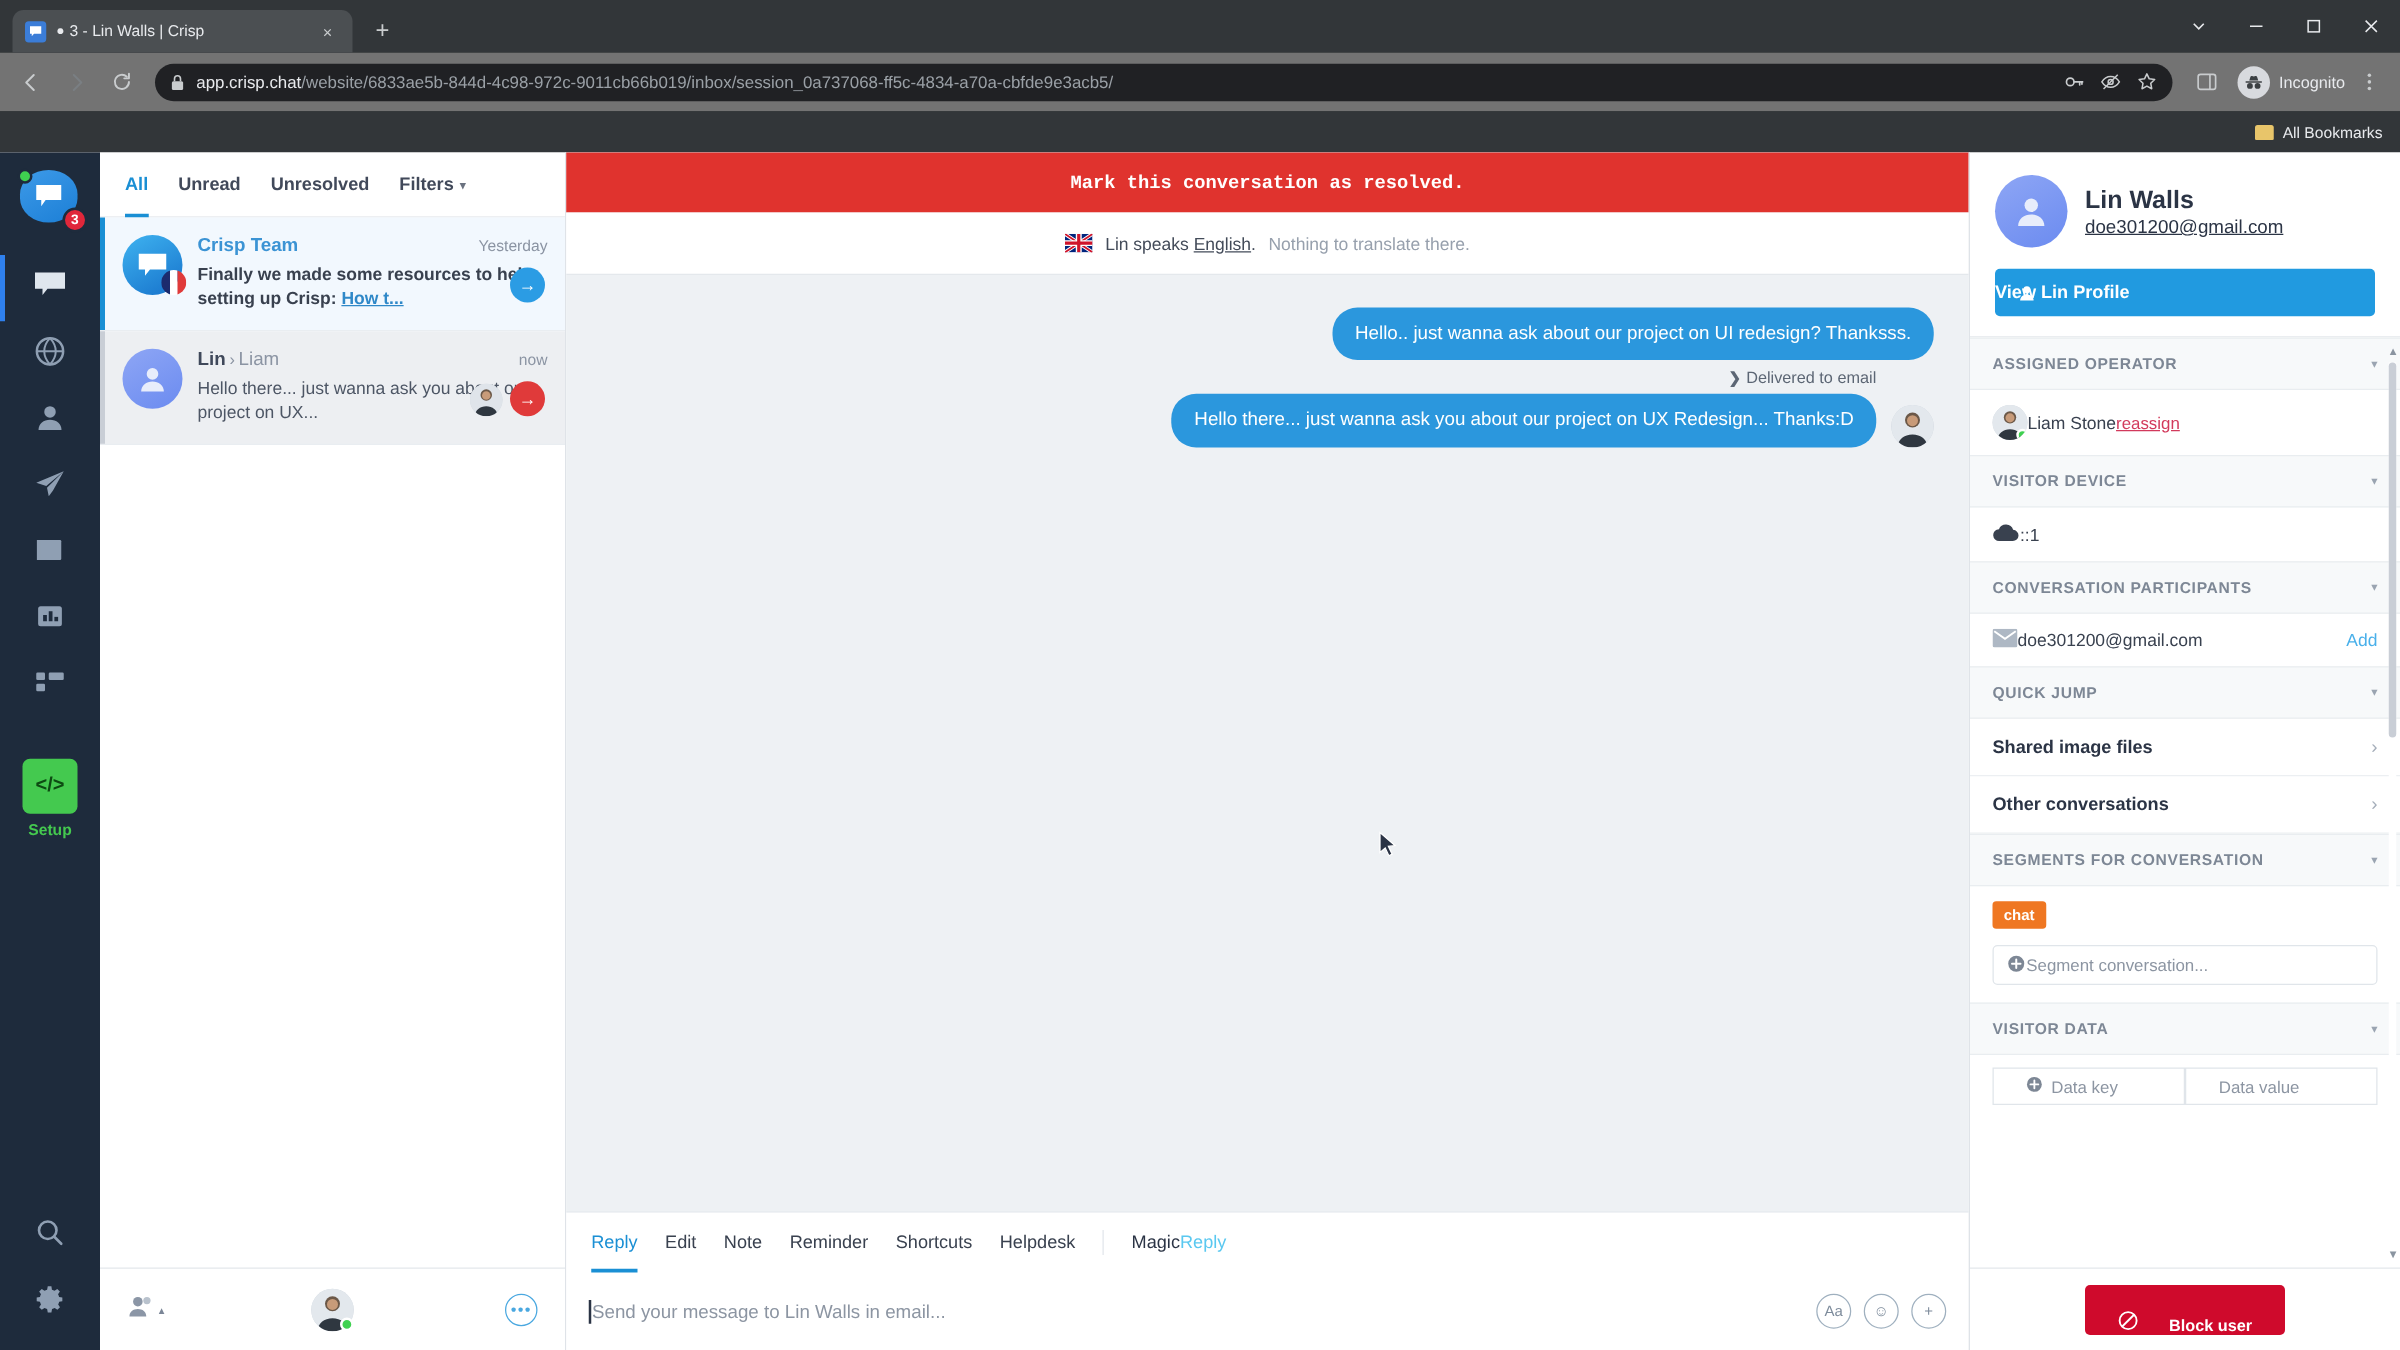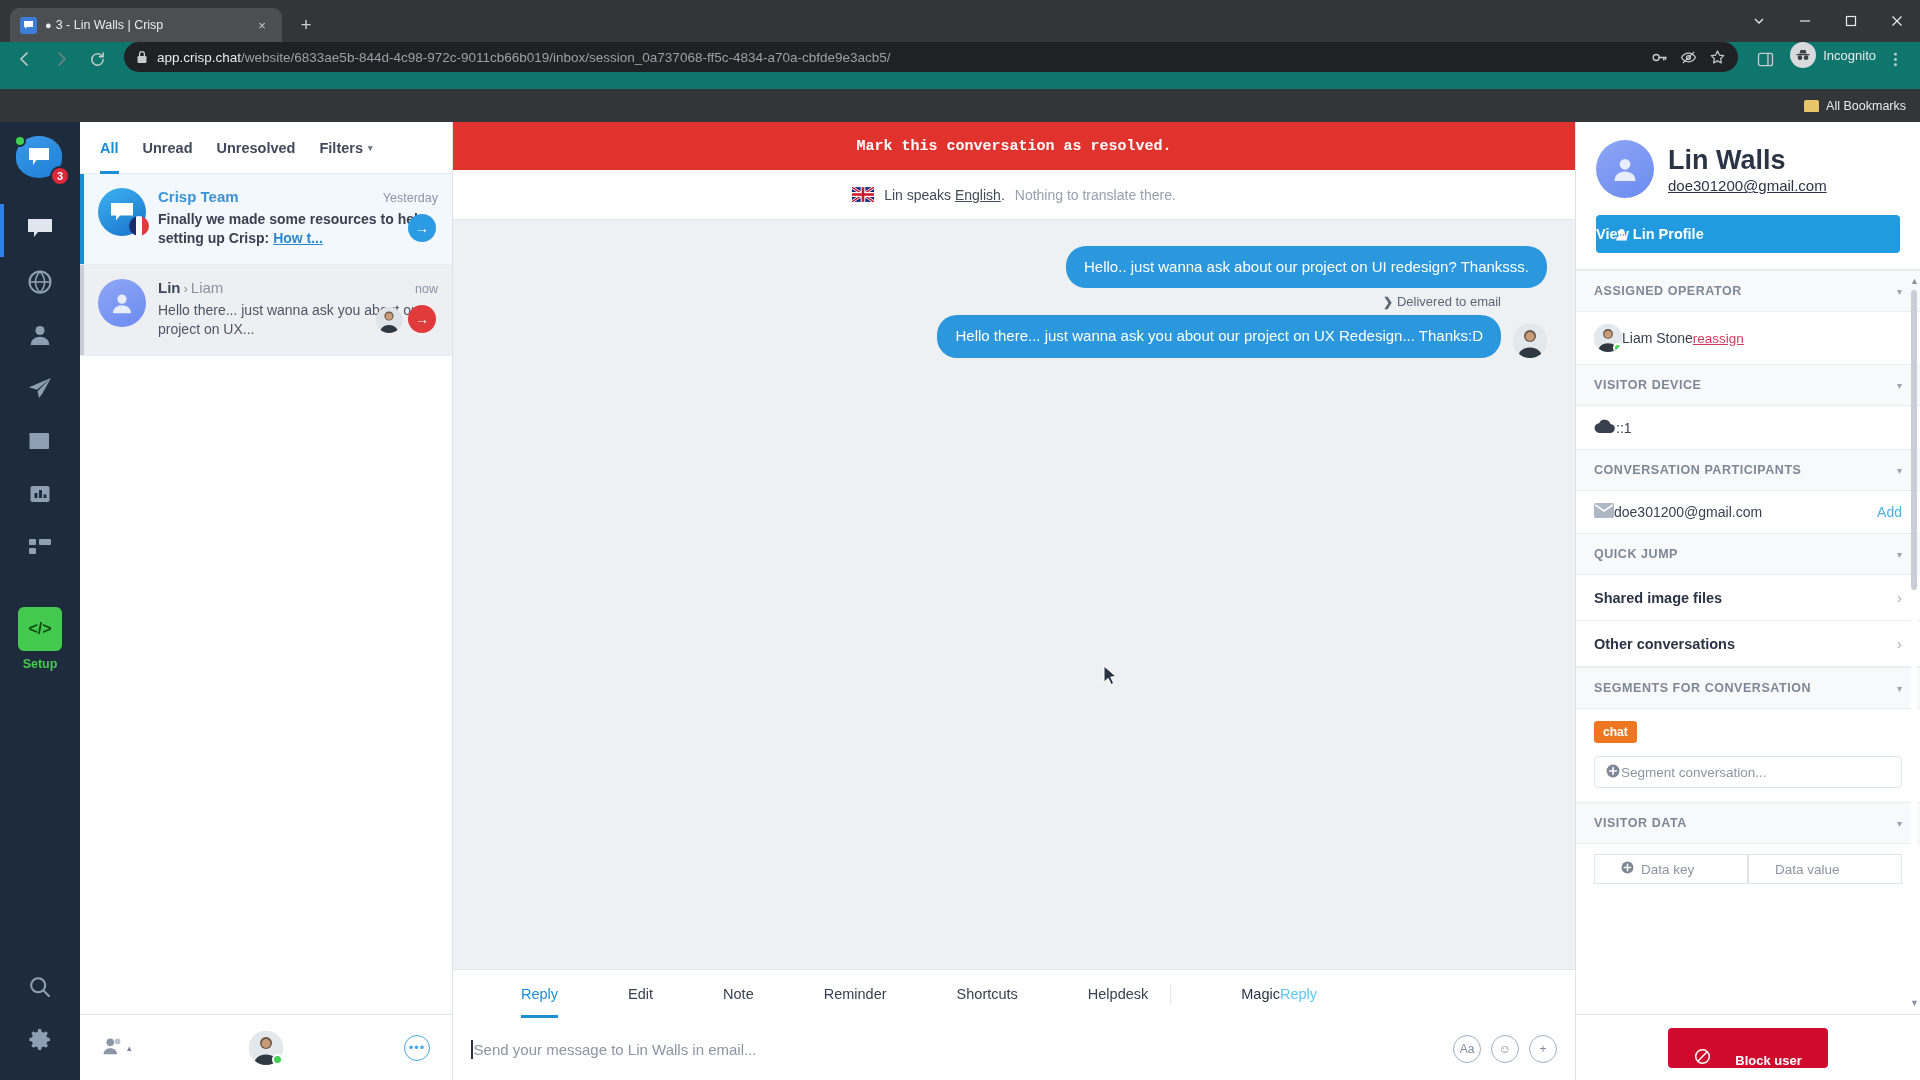--- a/index.html
+++ b/index.html
@@ -33,21 +33,21 @@
     display:flex; align-items:center; justify-content:center; font-size:13px; flex:none;
   }
   .tab-new {
     width:28px; height:28px; margin-left:10px; margin-bottom:3px; border-radius:50%;
     color:#c9ccce; display:flex; align-items:center; justify-content:center; font-size:19px;
   }
   .win-controls { position:absolute; right:0; top:4px; display:flex; align-items:center; }
   .win-btn { width:46px; height:34px; display:flex; align-items:center; justify-content:center; color:#e8eaed; }
   .win-btn svg { display:block; }
 
-  .toolbar { height:47px; background:#0f766e; display:flex; align-items:flex-start; padding:0 8px; gap:2px; }
+  .toolbar { height:47px; background:#737373; display:flex; align-items:center; padding:0 8px; gap:2px; }
   .nav-btn {
     width:34px; height:34px; border-radius:50%; display:flex;
     align-items:center; justify-content:center; color:#c9ccce; flex:none;
   }
   .nav-btn.disabled { color:#7a7f83; }
   .omnibox {
     flex:1; height:30px; background:#202124; border-radius:16px; margin:0 8px;
     display:flex; align-items:center; padding:0 12px; gap:9px; min-width:0;
   }
   .omni-url { font-size:13.5px; color:#9aa0a6; white-space:nowrap; overflow:hidden; text-overflow:ellipsis; }
@@ -205,21 +205,21 @@
     font-size:13px; color:#5c6674; margin:6px 46px 6px 0;
   }
   .msg-meta .chev { font-weight:bold; font-size:12px; }
   .msg-av { width:34px; height:34px; border-radius:50%; overflow:hidden; background:#cfd6de; flex:none; }
   .cursor-arrow { position:absolute; left:650px; top:445px; }
 
   
   .composer { background:#fff; border-top:1px solid #e2e6eb; flex:none; }
   .composer-tabs { height:48px; display:flex; align-items:stretch; padding-left:20px; gap:22px; }
   .comp-tab {
-    display:flex; align-items:center; font-size:14.5px; color:#39414f; position:relative; cursor:pointer;margin-left:48px;
+    display:flex; align-items:center; font-size:14.5px; color:#39414f; position:relative; cursor:pointer;
   }
   .comp-tab.active { color:#1a8fd4; }
   .comp-tab.active::after { content:""; position:absolute; left:0; right:0; bottom:0; height:3px; background:#1a8fd4; }
   .comp-tab.magic .m1 { color:#2b3445; }
   .comp-tab.magic .m2 { color:#5ac8f0; }
   .comp-sep { width:1px; background:#e2e6eb; margin:14px 0; }
   .composer-input { height:62px; display:flex; align-items:center; padding:0 18px 0 18px; gap:14px; }
   .ci-placeholder { flex:1; color:#8c95a2; font-size:15px; display:flex; align-items:center; }
   .ci-caret { width:1.6px; height:19px; background:#2b3445; margin-right:1px; }
   .ci-tools { display:flex; align-items:center; gap:10px; }
@@ -230,21 +230,21 @@
 
   
   .rpanel { width:345px; background:#fff; border-left:1px solid #dfe3e8; display:flex; flex-direction:column; flex:none; position:relative; }
   .rp-head { padding:18px 20px 16px 20px; }
   .rp-identity { display:flex; align-items:center; gap:14px; }
   .rp-av {
     width:58px; height:58px; border-radius:50%; flex:none;
     background:linear-gradient(150deg,#8ea6f5,#6b8bf0);
     display:flex; align-items:center; justify-content:center;
   }
-  .rp-name { font-size:27px; font-weight:bold; color:#2b3445; line-height:1.25; }
+  .rp-name { font-size:20px; font-weight:bold; color:#2b3445; line-height:1.25; }
   .rp-email { font-size:15px; color:#2b3445; text-decoration:underline; }
   .rp-profile-btn {
     margin-top:17px; height:38px; background:#219ae0; border-radius:4px; color:#fff;
     display:flex; align-items:center; justify-content:flex-start; gap:10px; font-weight:bold; font-size:14.5px;
     position:relative; cursor:pointer;
   }
   .rp-profile-btn .pi { position:absolute; left:18px; display:flex; }
 
   .rp-scroll { flex:1; overflow:hidden; border-top:1px solid #e4e8ec; position:relative; }
   .rp-section-head {

